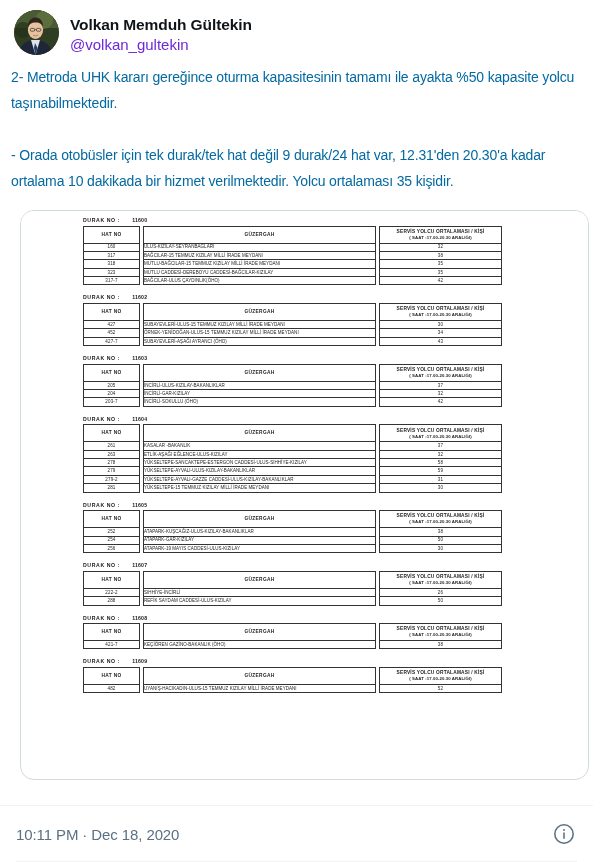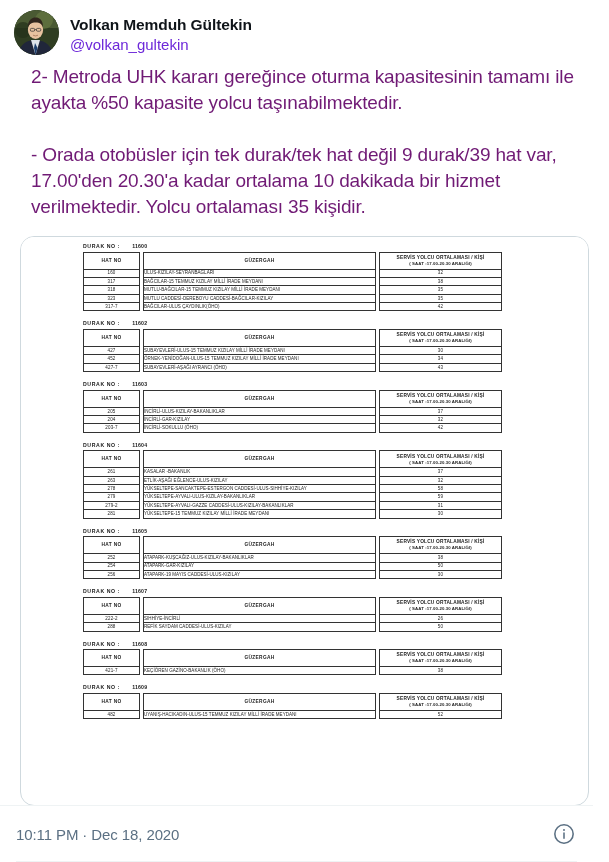--- a/index.html
+++ b/index.html
@@ -25,24 +25,24 @@
   .avatar svg { display: block; width: 45px; height: 45px; }
   .names { display: flex; flex-direction: column; justify-content: center; padding-top: 1px; }
   .display-name {
     font-size: 15.5px; font-weight: bold; color: #0f1419;
     line-height: 20px; letter-spacing: -0.1px;
   }
   .handle { font-size: 15px; color: #6d28d9; line-height: 20px; }
 
   
   .tw-text {
-    padding: 9px 16px 0 31px;
-    font-size: 19px;
+    padding: 9px 16px 0 11px;
+    font-size: 14px;
     line-height: 26px;
-    color: #701a75;
+    color: #0369a1;
     letter-spacing: -0.15px;
   }
   .tw-text p { margin: 0; }
   .tw-text p.gap { margin-top: 26px; }
 
   
   .media {
     margin: 16px 20px 0 20px;
     border: 1px solid #cfd9de;
     border-radius: 14px;
@@ -191,21 +191,21 @@
       </svg>
     </div>
     <div class="names">
       <div class="display-name">Volkan Memduh Gültekin</div>
       <div class="handle">@volkan_gultekin</div>
     </div>
   </div>
 
   <div class="tw-text">
     <p>2- Metroda UHK kararı gereğince oturma kapasitesinin tamamı ile ayakta %50 kapasite yolcu taşınabilmektedir.</p>
-    <p class="gap">- Orada otobüsler için tek durak/tek hat değil 9 durak/39 hat var, 17.00'den 20.30'a kadar ortalama 10 dakikada bir hizmet verilmektedir. Yolcu ortalaması 35 kişidir.</p>
+    <p class="gap">- Orada otobüsler için tek durak/tek hat değil 9 durak/24 hat var, 12.31'den 20.30'a kadar ortalama 10 dakikada bir hizmet verilmektedir. Yolcu ortalaması 35 kişidir.</p>
   </div>
 
   <div class="media">
     <div class="doc">
       <div class="doc-title">EK1: Durak Numaraları/Ortalama Yolcu Sayıları</div>
       <div class="doc-inner" id="doc-blocks">
           <div class="stop-block">
             <div class="stop-head"><span class="lbl">DURAK NO :</span><span class="val">11600</span></div>
             <table class="t">
               <colgroup>

